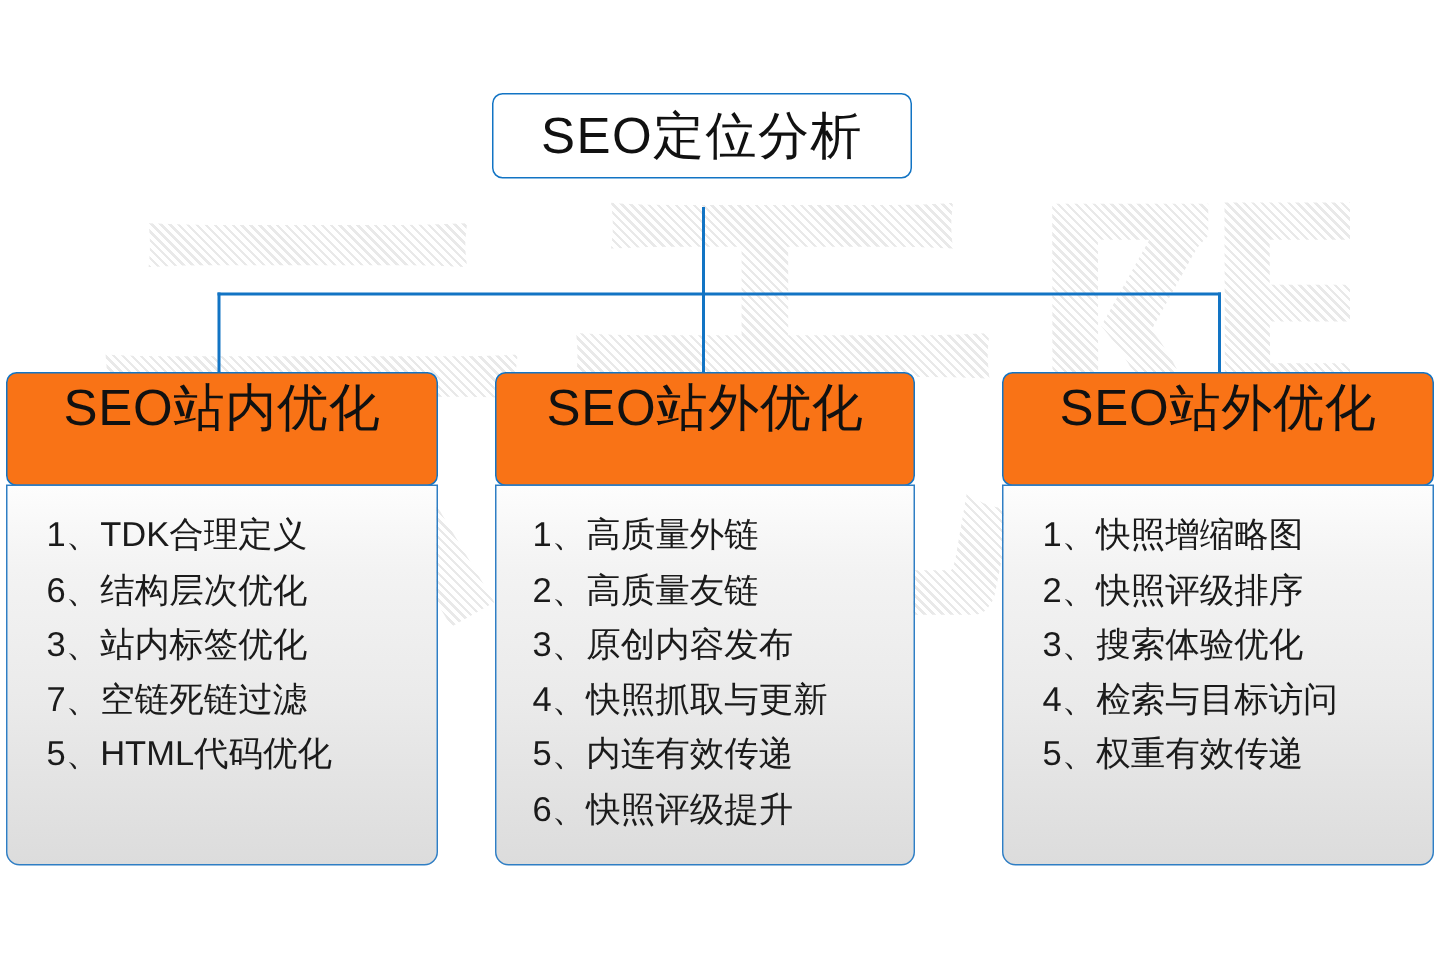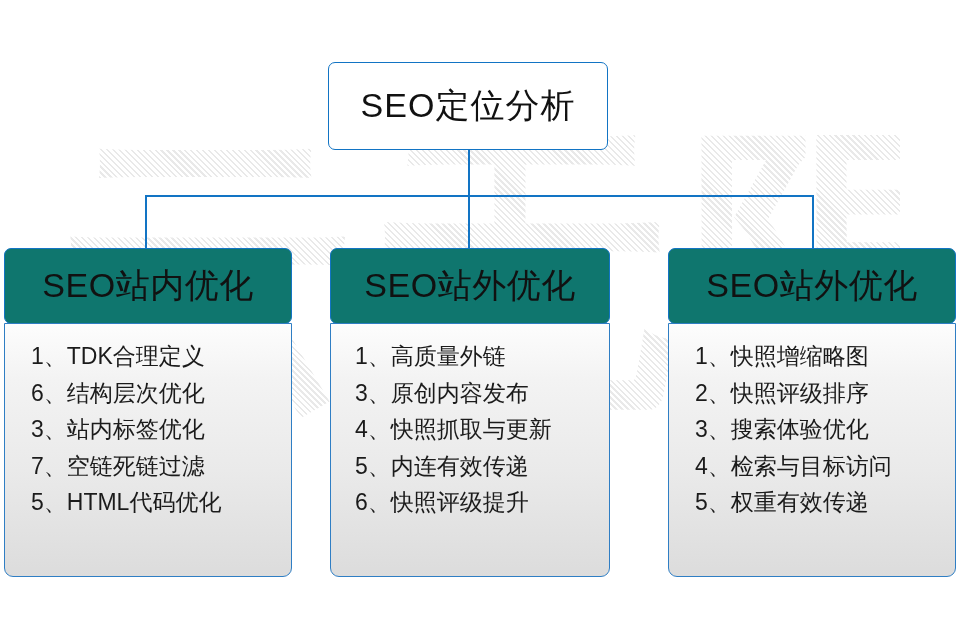--- a/index.html
+++ b/index.html
@@ -42,21 +42,21 @@
   #line-root-down  { left: 468px; top: 138px;  width: 2px;  height: 59px; }
   #line-horizontal { left: 145px; top: 195px;  width: 669px; height: 2px; }
   #line-drop-left  { left: 145px; top: 195px;  width: 2px;  height: 54px; }
   #line-drop-mid   { left: 468px; top: 195px;  width: 2px;  height: 54px; }
   #line-drop-right { left: 812px; top: 195px;  width: 2px;  height: 54px; }
 
   
   #root-node {
     position: absolute;
     left: 328px; top: 62px;
-    width: 280px; height: 88px;
+    width: 280px; height: 57px;
     border: 1.6px solid #1274c4;
     border-radius: 7px;
     background: #ffffff;
     display: flex; align-items: center; justify-content: center;
     z-index: 2;
   }
   #root-node .node-title {
     font-size: 34px;
     color: #111111;
     letter-spacing: 1px;
@@ -70,22 +70,22 @@
     z-index: 2;
   }
   #column-0 { left: 4px;   width: 288px; }
   #column-1 { left: 330px; width: 280px; }
   #column-2 { left: 668px; width: 288px; }
 
   .column-header {
     height: 76px;
     border: 1.6px solid #1274c4;
     border-radius: 7px;
-    background: #0f766e;
-    display: flex; align-items: center; justify-content: center;
+    background: #f97316;
+    display: flex; align-items: flex-start; justify-content: center;
   }
   .column-header .header-title {
     font-size: 34px;
     color: #111111;
     letter-spacing: 0.5px;
     white-space: nowrap;
   }
 
   .column-body {
     margin-top: -1px;
@@ -137,20 +137,21 @@
       <div class="list-item">5、HTML代码优化</div>
     </div>
   </div>
 
   <div class="column" id="column-1">
     <div class="column-header">
       <span class="header-title">SEO站外优化</span>
     </div>
     <div class="column-body">
       <div class="list-item">1、高质量外链</div>
+      <div class="list-item">2、高质量友链</div>
       <div class="list-item">3、原创内容发布</div>
       <div class="list-item">4、快照抓取与更新</div>
       <div class="list-item">5、内连有效传递</div>
       <div class="list-item">6、快照评级提升</div>
     </div>
   </div>
 
   <div class="column" id="column-2">
     <div class="column-header">
       <span class="header-title">SEO站外优化</span>

